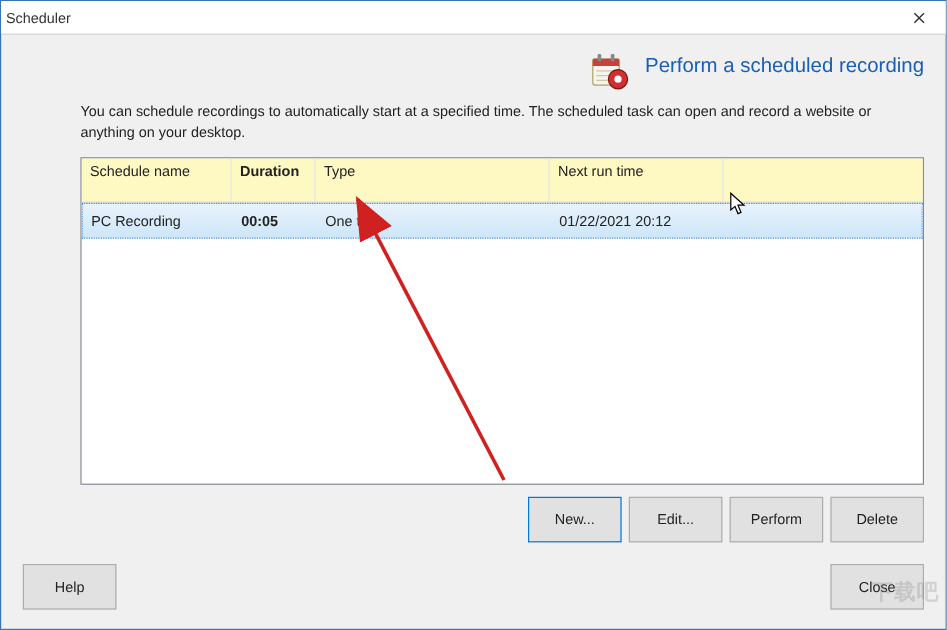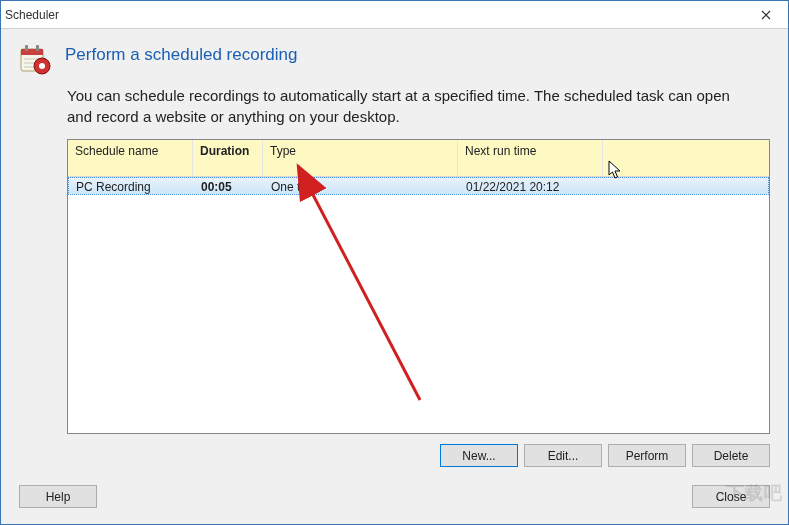--- a/index.html
+++ b/index.html
@@ -45,33 +45,34 @@
       flex: 1;
       padding: 14px 18px 8px 18px;
       display: flex;
       flex-direction: column;
     }
     .header-row {
       display: flex;
       align-items: flex-start;
       gap: 14px;
       margin-bottom: 10px;
+      justify-content: flex-end;
     }
     .header-icon {
       width: 32px; height: 32px;
       flex-shrink: 0;
     }
     .header-title {
       font-size: 17px;
       color: #1a5fb4;
       font-weight: 400;
       padding-top: 2px;
     }
     .description {
-      font-size: 15px;
+      font-size: 12px;
       color: #222;
       margin: 0 0 12px 48px;
       line-height: 1.4;
       max-width: 680px;
     }
     .table-container {
       flex: 1;
       margin-left: 48px;
       border: 1px solid #828790;
       background: #fff;
@@ -94,22 +95,22 @@
       text-align: left;
     }
     .col-name { width: 125px; }
     .col-dur  { width: 70px; font-weight: bold; }
     .col-type { width: 195px; }
     .col-next { width: 145px; }
     .col-last { flex: 1; border-right: none; }
     .table-body { flex: 1; }
     .row {
       display: flex;
-      height: 18px;
-      align-items: flex-end;
+      height: 30px;
+      align-items: center;
       font-size: 12px;
     }
     .row.selected {
       background: linear-gradient(#e8f2fb, #cde6f9);
       border: 1px dotted #4a90d9;
       border-left: 1px dotted #4a90d9;
       border-right: 1px dotted #4a90d9;
     }
     .td {
       padding: 0 7px;
@@ -121,21 +122,21 @@
       gap: 6px;
       margin: 10px 0 0 48px;
     }
     .bottom-row {
       display: flex;
       justify-content: space-between;
       margin: 18px 0 8px 0;
     }
     button.win-btn {
       width: 78px;
-      height: 23px;
+      height: 38px;
       font-family: inherit;
       font-size: 12px;
       background: #e1e1e1;
       border: 1px solid #adadad;
       cursor: pointer;
       color: #222;
     }
     button.win-btn.default {
       border: 1.5px solid #0078d7;
       background: #e1e1e1;

